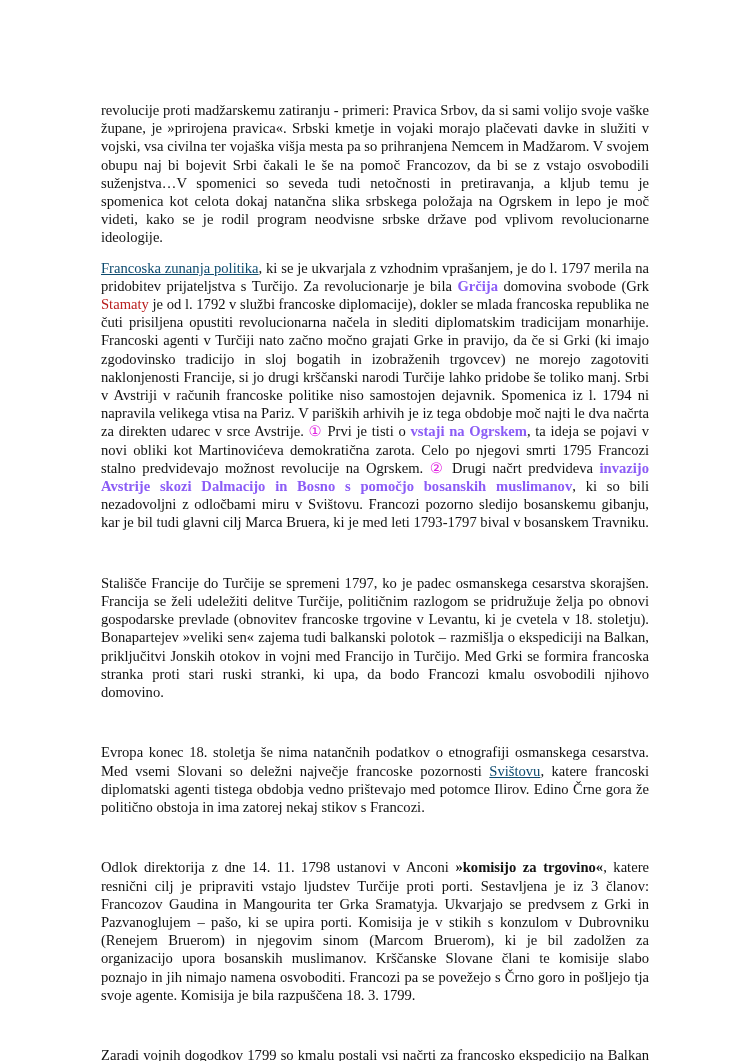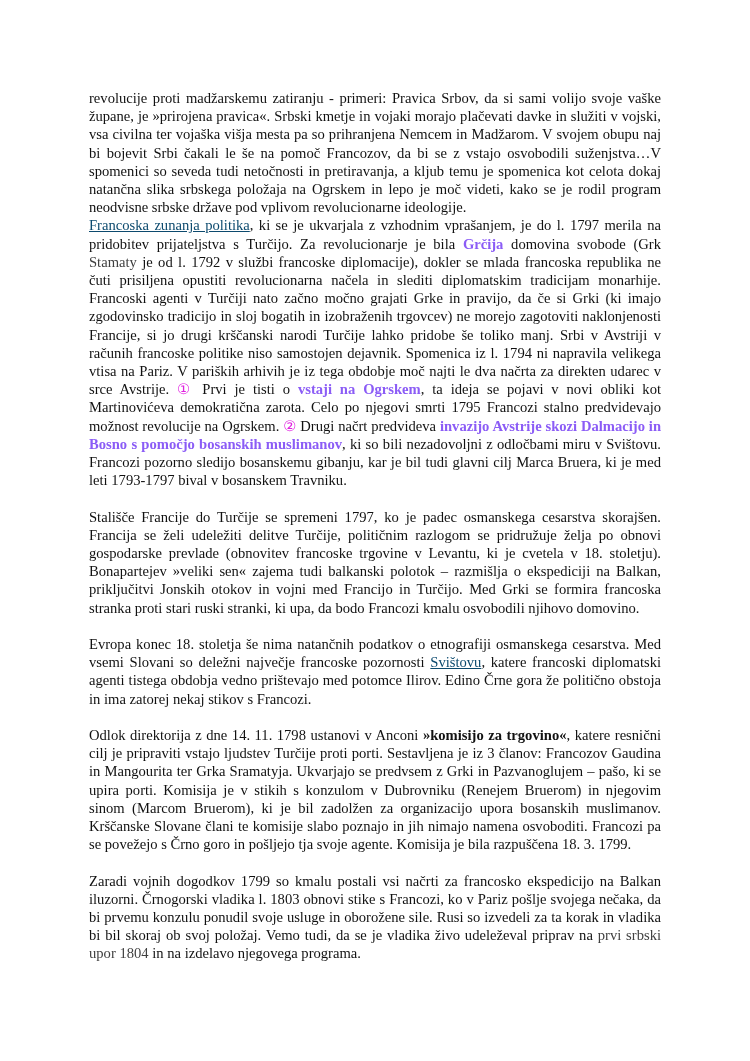--- a/index.html
+++ b/index.html
@@ -7,23 +7,23 @@
   .page {
     position: absolute;
     left: 89px;
     top: 89px;
     width: 572px;
     font-family: "Liberation Serif", serif;
     font-size: 14.6px;
     line-height: 18.2px;
     color: #111111;
   }
-  .para { margin: 0; text-align: justify; font-family: Liberation Serif, serif; }
+  .para { margin: 12px; text-align: justify; font-family: Liberation Serif, serif; }
   .gap { height: 18.2px; }
-  .hl { color: #404040; }
+  .hl { color: #b91c1c; }
   .hl-bold { color: #8b5cf6; font-weight: bold; }
   .link { color: #0c4a6e; text-decoration: underline; }
   .bold { font-weight: bold; }
   .circ { color: #e020e0; }
 </style>
 </head>
 <body>
 
 <div class="page">
 

